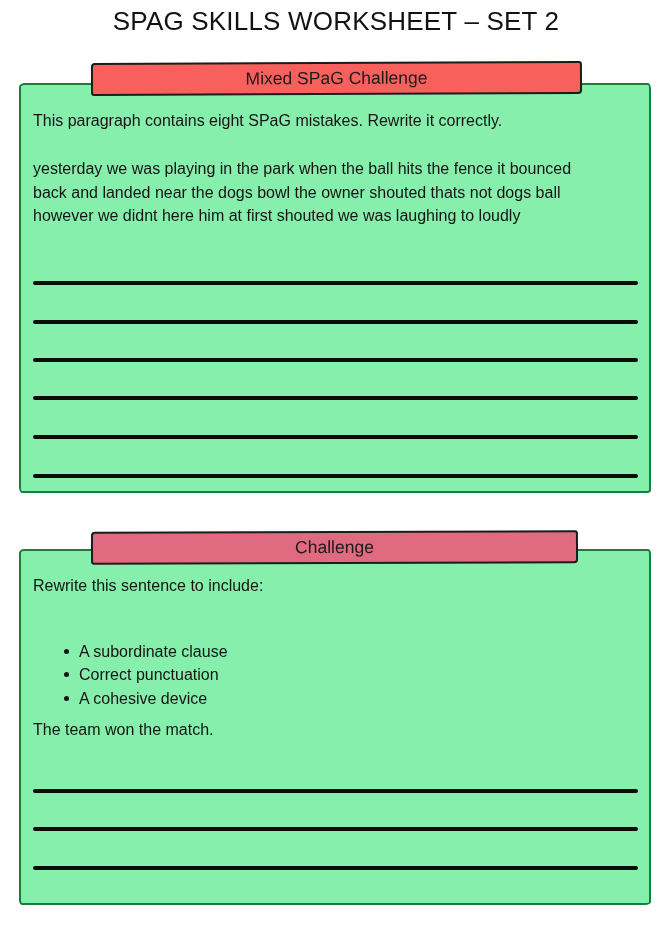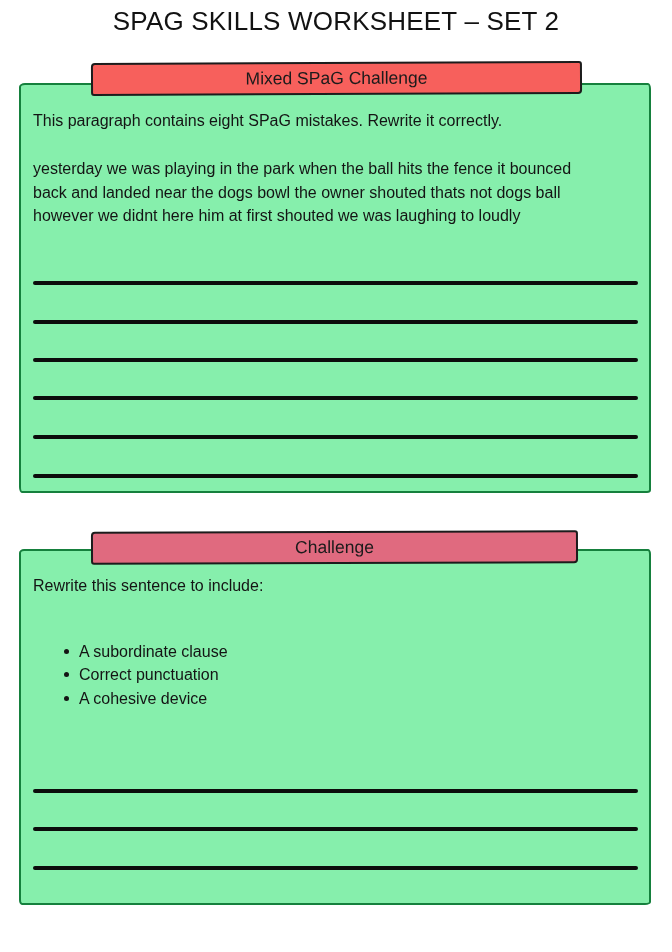--- a/index.html
+++ b/index.html
@@ -82,19 +82,20 @@
 
   <div class="box box-2">
     <p class="instruction-2">Rewrite this sentence to include:</p>
 
     <ul class="bullet-list">
       <li>A subordinate clause</li>
       <li>Correct punctuation</li>
       <li>A cohesive device</li>
     </ul>
 
+    <p class="sentence">The team won the match.</p>
 
     <div class="rule" style="top:238px"></div>
     <div class="rule" style="top:276px"></div>
     <div class="rule" style="top:315px"></div>
   </div>
 
 </div>
 
 </body></html>

